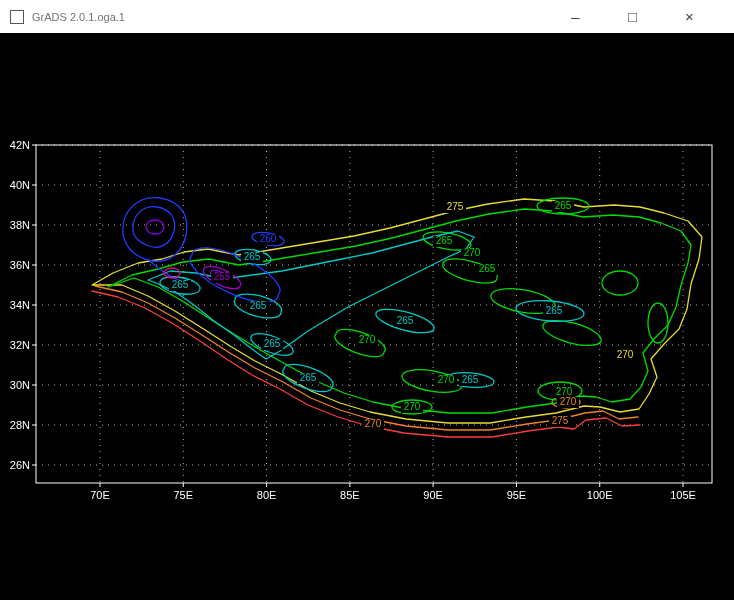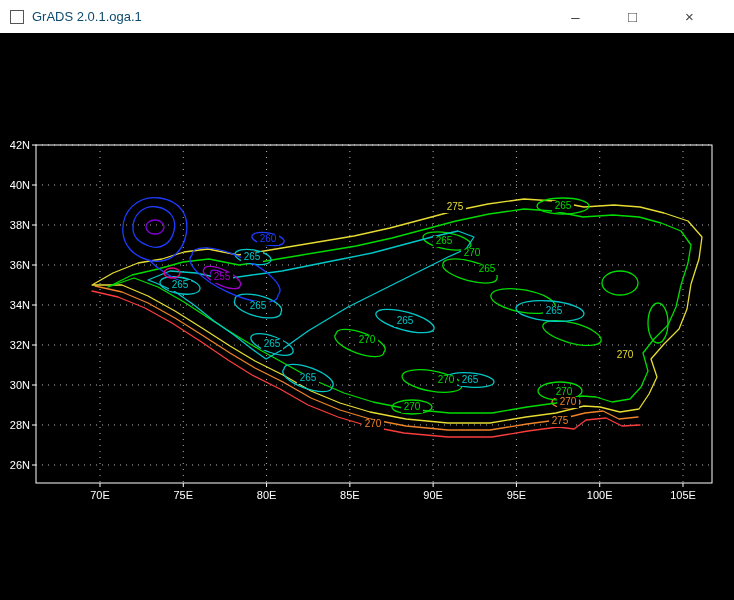--- a/index.html
+++ b/index.html
@@ -1,19 +1,19 @@
 <!DOCTYPE html>
 <html><head>
 <meta charset="utf-8">
 <style>
   html,body{margin:0;padding:0;background:#000;}
   body{width:734px;height:600px;overflow:hidden;font-family:"Liberation Sans",sans-serif;}
   .titlebar{height:33px;background:#ffffff;display:flex;align-items:center;box-sizing:border-box;}
   .win-icon{width:12px;height:12px;border:1px solid #555;background:#fdfdfd;margin-left:10px;flex:0 0 auto;}
-  .win-title{margin-left:8px;font-size:13px;color:#0c4a6e;white-space:nowrap;}
+  .win-title{margin-left:8px;font-size:11px;color:#737373;white-space:nowrap;}
   .win-buttons{margin-left:auto;display:flex;height:100%;padding-right:16px;}
   .win-btn{width:57px;height:33px;display:flex;align-items:center;justify-content:center;
            font-size:15px;color:#444;cursor:default;user-select:none;}
   .canvas{position:relative;width:734px;height:567px;background:#000;}
   svg{position:absolute;left:0;top:0;}
   text{font-family:"Liberation Sans",sans-serif;}
 </style>
 </head>
 <body>
 

